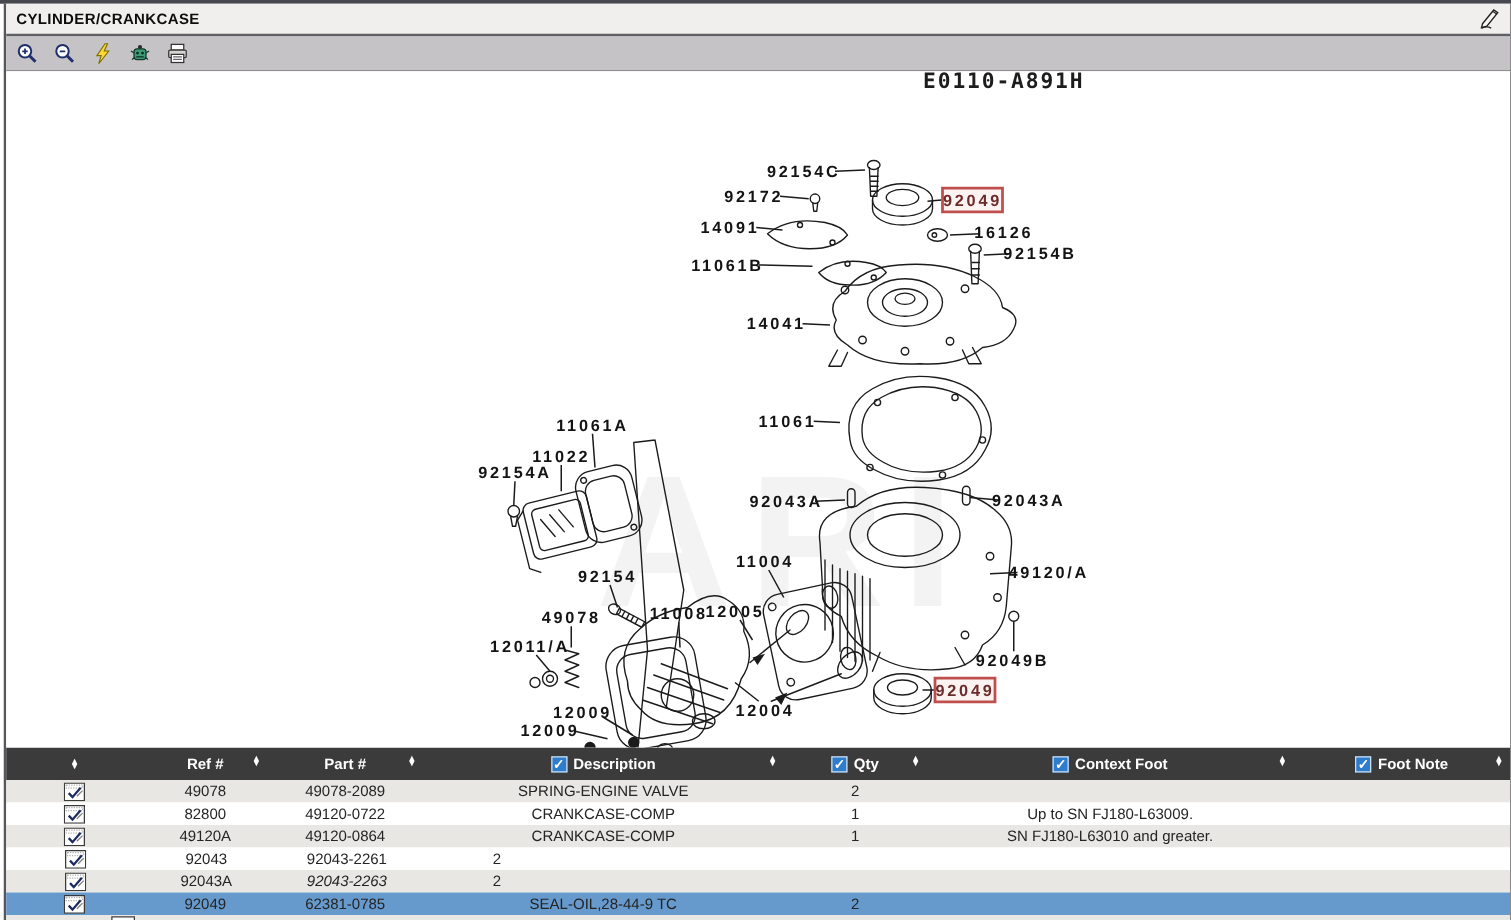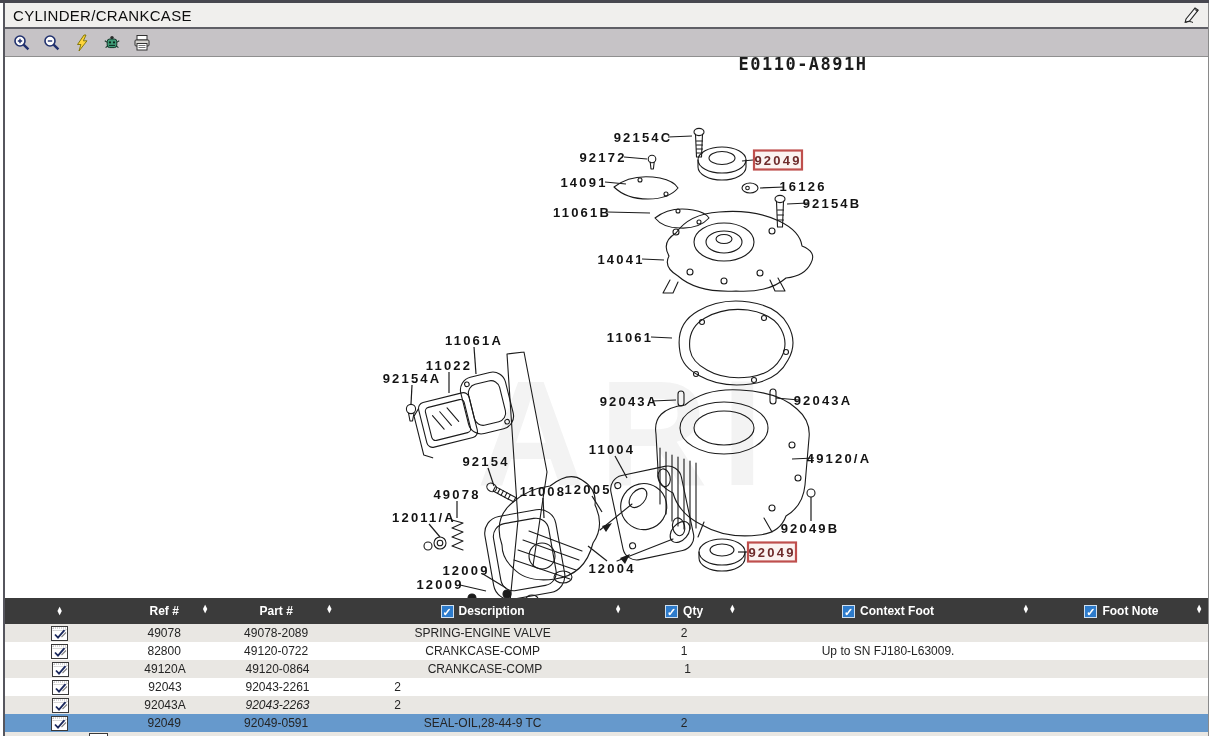--- a/index.html
+++ b/index.html
@@ -3,21 +3,21 @@
 <meta charset="utf-8">
 <style>
   html,body{margin:0;padding:0;}
   body{width:1209px;height:736px;overflow:hidden;background:#fff;
        font-family:"Liberation Sans",sans-serif;}
   #topstrip{height:3px;background:#47474f;}
   #app{margin-left:3px;border-left:2px solid #56565e;border-right:1px solid #8a8a8a;width:1203px;}
   
   #titlebar{height:24px;background:#f0efed;border-bottom:2px solid #5f5f66;
             display:flex;align-items:center;padding:0 8px;position:relative;}
-  #titlebar .title{font-weight:normal;font-size:15px;color:#0d0d0d;letter-spacing:.3px;}
+  #titlebar .title{font-weight:bold;font-size:12px;color:#0d0d0d;letter-spacing:.3px;}
   #titlebar .notes{position:absolute;right:6px;top:2px;width:20px;height:20px;cursor:pointer;}
   
   #toolbar{height:27px;background:#c6c3c6;border-bottom:1px solid #8f8f8f;
            display:flex;align-items:center;gap:11px;padding-left:7px;}
   #toolbar .tbtn{width:19px;height:19px;display:inline-flex;align-items:center;justify-content:center;cursor:pointer;}
   
   #diagram{height:541px;background:#ffffff;position:relative;}
   #diagram svg{position:absolute;left:0;top:0;}
   .plabel{font-family:"Liberation Sans",sans-serif;font-weight:bold;font-size:13px;
           letter-spacing:2.2px;fill:#131313;}
@@ -444,20 +444,21 @@
               <rect x="2" y="2" width="13" height="2.5" fill="none" stroke="#b0b0b0" stroke-dasharray="1 1"></rect>
               <path d="M4 8.5 l3 3.2 l6.5 -7.5" fill="none" stroke="#1c2a5e" stroke-width="1.8"></path>
               <path d="M10.5 11 l4.5 -4.5" stroke="#808080" stroke-width="1.1"></path>
             </svg>
           </span>
         </div>
         <div class="td" style="width: 100px;">49120A</div>
         <div class="td" style="width: 125px;">49120-0864</div>
         <div class="td" style="width: 290px;">CRANKCASE-COMP</div>
         <div class="td" style="width: 115px;">1</div>
+        <div class="td" style="width: 295px;">SN FJ180-L63010 and greater.</div>
         <div class="td" style="width: 174px;"></div>
       </div>
       <div class="tr even">
         <div class="td" style="width: 110px;">
           <span class="clipbtn">
             <svg viewBox="0 0 17 15" width="17" height="15">
               <rect x="0.5" y="0.5" width="16" height="14" fill="#fff" stroke="#3a3a3a"></rect>
               <rect x="2" y="2" width="13" height="2.5" fill="none" stroke="#b0b0b0" stroke-dasharray="1 1"></rect>
               <path d="M4 8.5 l3 3.2 l6.5 -7.5" fill="none" stroke="#1c2a5e" stroke-width="1.8"></path>
               <path d="M10.5 11 l4.5 -4.5" stroke="#808080" stroke-width="1.1"></path>
@@ -492,21 +493,21 @@
           <span class="clipbtn">
             <svg viewBox="0 0 17 15" width="17" height="15">
               <rect x="0.5" y="0.5" width="16" height="14" fill="#fff" stroke="#3a3a3a"></rect>
               <rect x="2" y="2" width="13" height="2.5" fill="none" stroke="#b0b0b0" stroke-dasharray="1 1"></rect>
               <path d="M4 8.5 l3 3.2 l6.5 -7.5" fill="none" stroke="#1c2a5e" stroke-width="1.8"></path>
               <path d="M10.5 11 l4.5 -4.5" stroke="#808080" stroke-width="1.1"></path>
             </svg>
           </span>
         </div>
         <div class="td" style="width: 100px;">92049</div>
-        <div class="td" style="width: 125px;">92049-0591</div>
+        <div class="td" style="width: 125px;">62381-0785</div>
         <div class="td" style="width: 290px;">SEAL-OIL,28-44-9 TC</div>
         <div class="td" style="width: 115px;">2</div>
         <div class="td" style="width: 295px;"></div>
         <div class="td" style="width: 174px;"></div>
       </div>
     </div>
   <div id="partial-row">
     <span class="frag"></span>
   </div>
 

